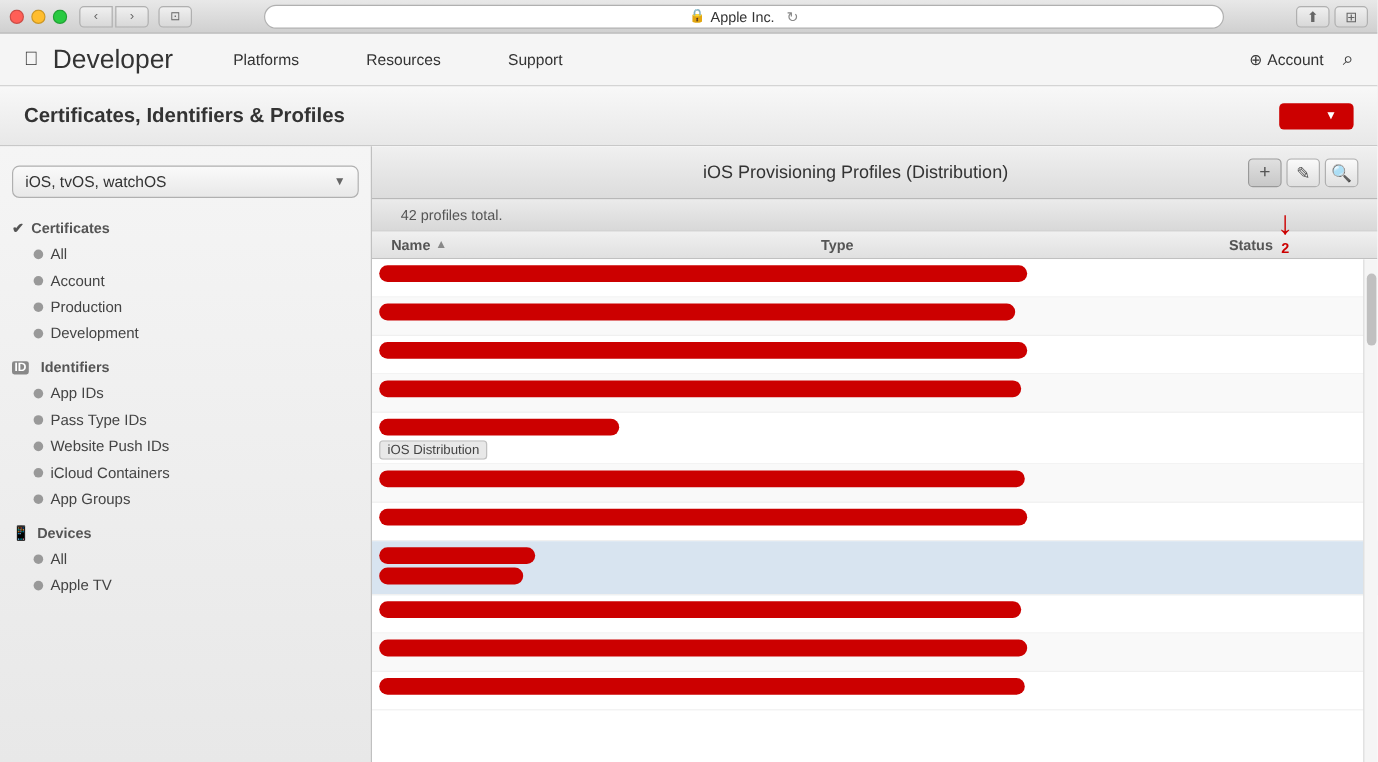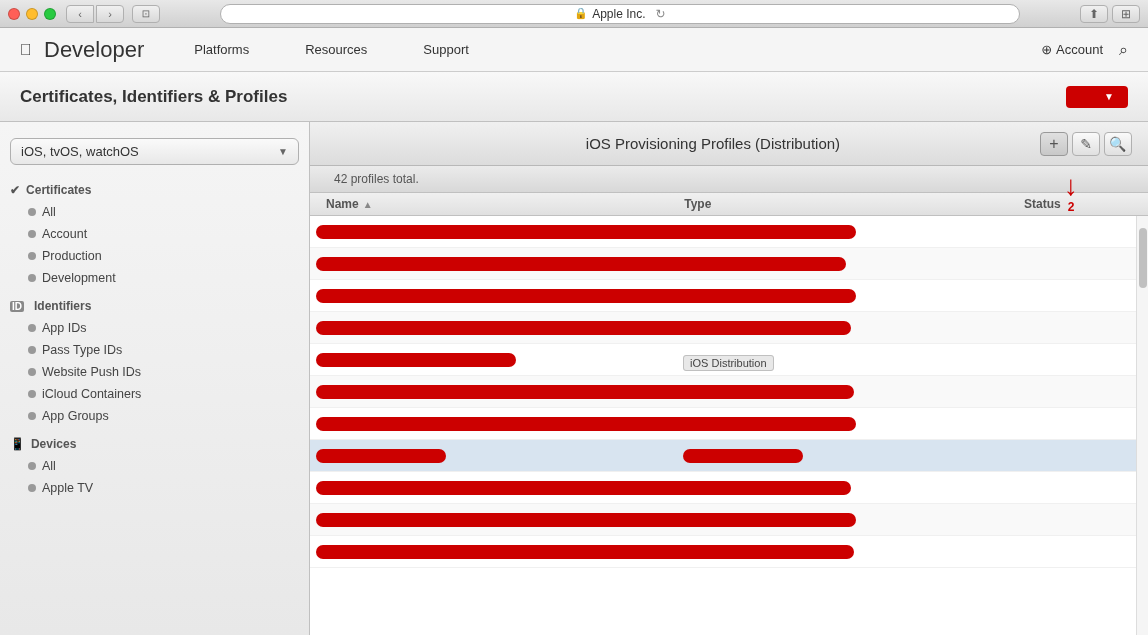--- a/index.html
+++ b/index.html
@@ -237,24 +237,25 @@
     .sort-arrow { font-size: 10px; color: #888; }
 
     .table-body {
       flex: 1;
       overflow-y: auto;
       background: #fff;
       position: relative;
     }
     .table-row {
       display: flex;
-      align-items: flex-end;
+      align-items: flex-start;
       padding: 5px 6px;
       border-bottom: 1px solid #f0f0f0;
       min-height: 32px;
+      flex-direction: column;
     }
     .table-row:nth-child(even) { background: #f9f9f9; }
     .table-row.highlighted { background: #d8e4f0; }
     .row-name { flex: 2; }
     .row-type { flex: 1.5; }
     .row-status { flex: 1; }
 
     .redacted-bar {
       height: 14px;
       background: #cc0000;

